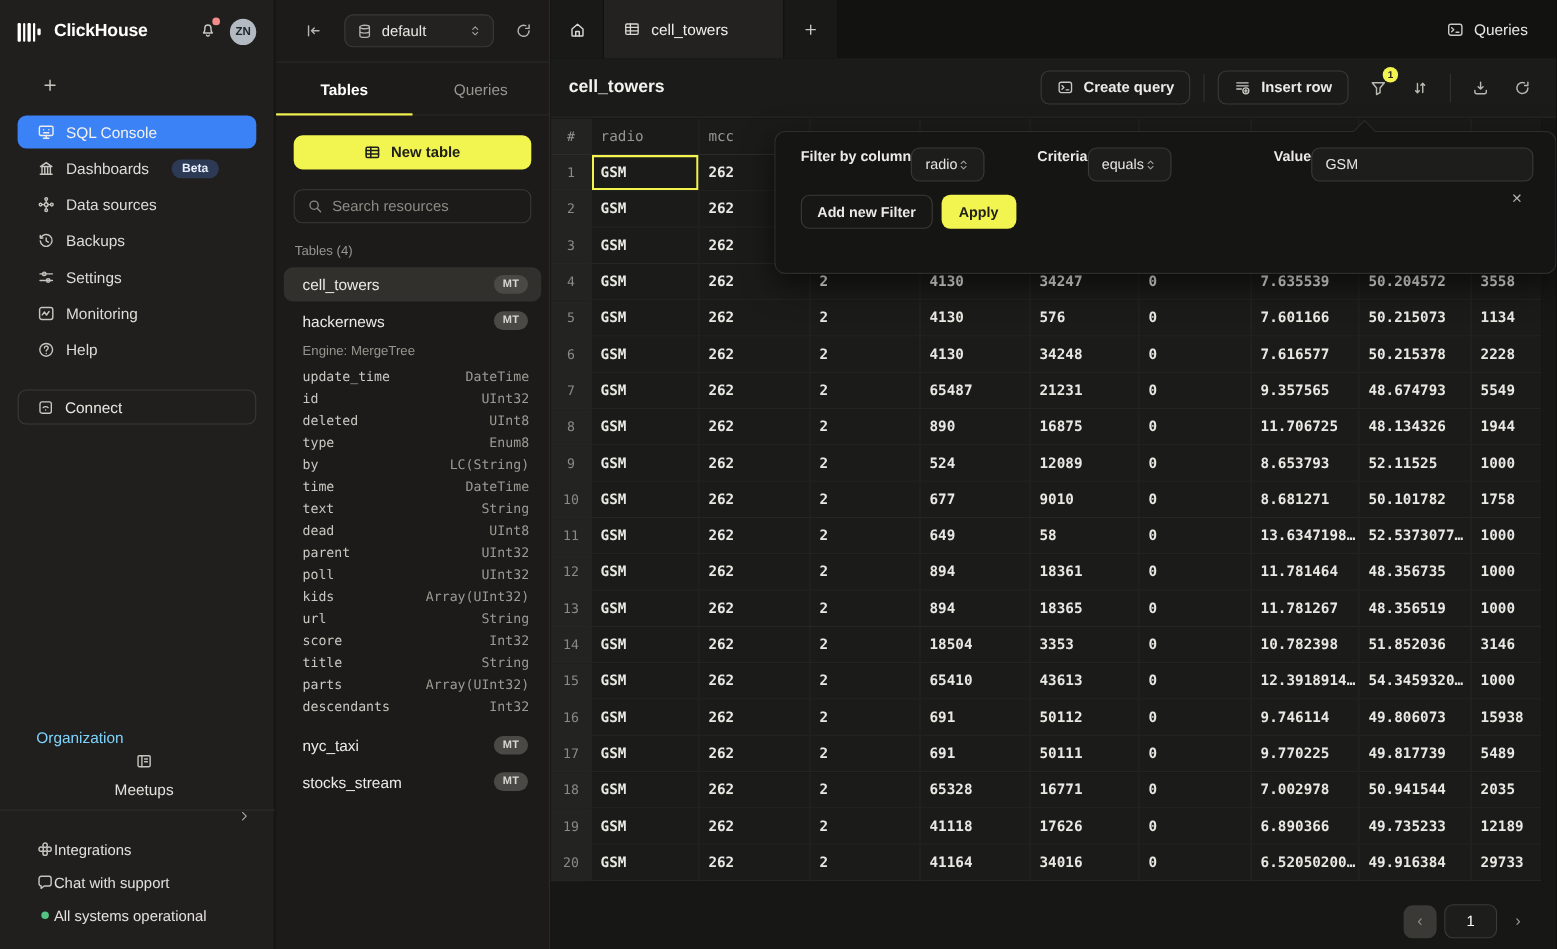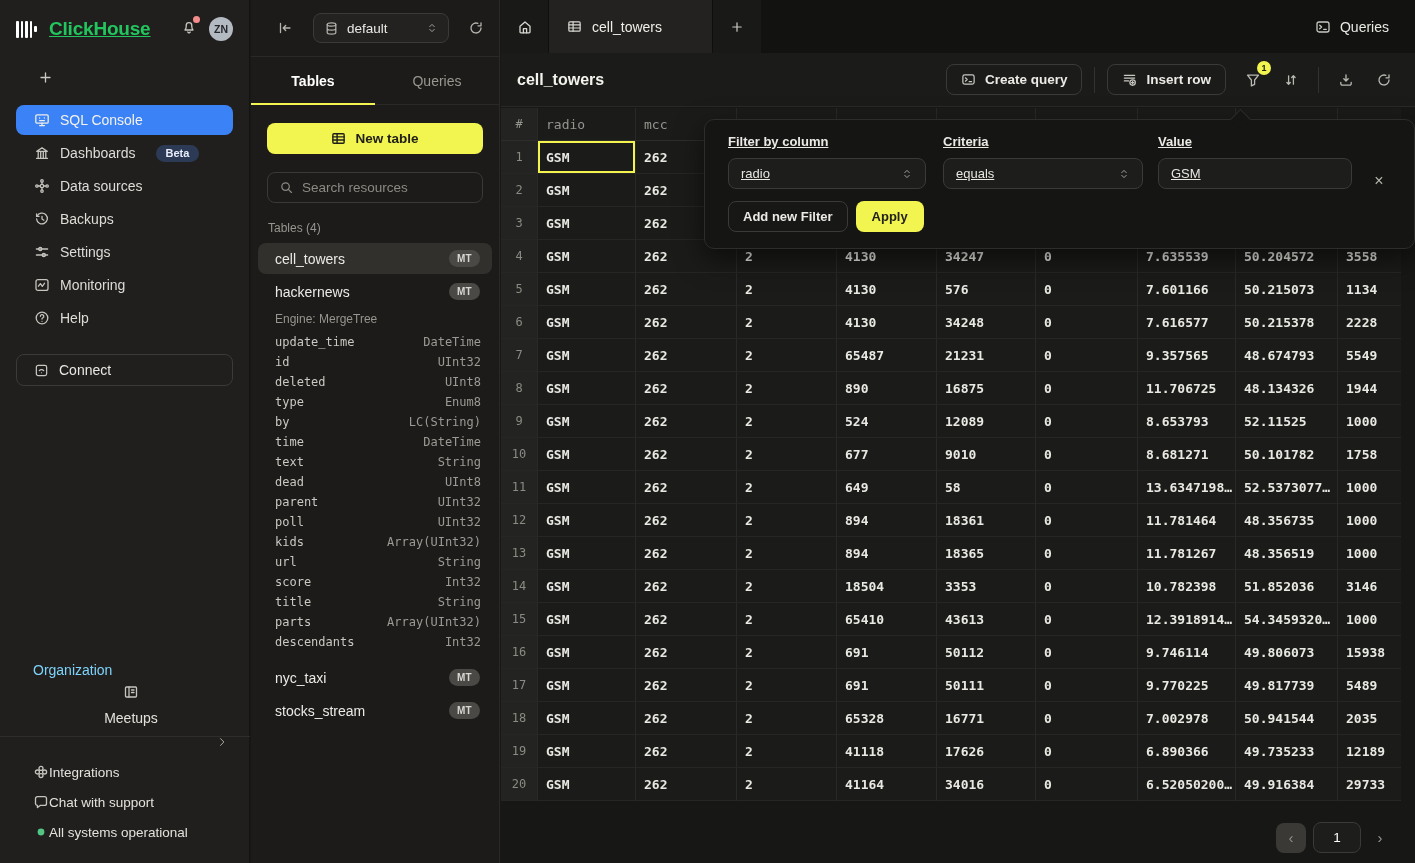--- a/index.html
+++ b/index.html
@@ -13,21 +13,21 @@
   .icn.sm svg{ width:12px; height:12px; }
   .icn.md svg{ width:15px; height:15px; }
 
   
   .sidebar { position:absolute; left:0; top:0; width:250px; height:863px;
              background:#201f1d; border-right:1px solid #131312; }
   .sb-head { height:58px; display:flex; align-items:center; padding:0 16px; }
   .logo { width:24px; height:22px; display:flex; align-items:center; gap:2px; margin-right:9px; }
   .logo i { width:2.6px; height:17px; background:#fff; border-radius:1px; }
   .logo i.dot { height:6px; }
-  .brand { font-size:19px; font-weight:700; color:#22c55e; letter-spacing:-.2px;text-decoration:underline; }
+  .brand { font-size:16px; font-weight:700; color:#ffffff; letter-spacing:-.2px; }
   .sb-head .sp { flex:1; }
   .bell { position:relative; color:#c9c8c2; margin-right:12px; cursor:pointer; }
   .bell .dot { position:absolute; top:-3px; right:-3px; width:7px; height:7px;
                border-radius:50%; background:#f58c8c; }
   .avatar { width:24px; height:24px; border-radius:50%; background:#b4bac1; color:#23272c;
             font-size:10.5px; font-weight:700; display:flex; align-items:center; justify-content:center; }
   .sb-ws { display:flex; align-items:center; margin:8px 16px 0; }
   .ws-select { flex:1; max-width:184px; height:30px; border:1px solid #3b3a38; border-radius:8px;
                background:#262523; display:flex; align-items:center; padding:0 11px;
                font-size:13.5px; color:#e9e8e3; cursor:pointer; }
@@ -155,21 +155,21 @@
              align-items:center; justify-content:center; cursor:pointer; }
 
   
   .popup { position:absolute; left:203px; top:119px; width:711px; height:130px;
            background:#151513; border:1px solid #2d2d2b; border-radius:10px;
            box-shadow:0 10px 28px rgba(0,0,0,.55); z-index:5; padding:14px 0 0 23px; }
   .popup .caret { position:absolute; left:528px; top:-8px; width:15px; height:15px;
            background:#151513; border-left:1px solid #2d2d2b; border-top:1px solid #2d2d2b;
            transform:rotate(45deg); }
   .fp-grid { display:flex; gap:0; }
-  .fp-col { display:flex; flex-direction:column;text-decoration:underline; }
+  .fp-col { display:flex; flex-direction:row; }
   .fp-label { font-size:13px; font-weight:600; color:#eceae6; margin-bottom:9px; }
   .fp-select { height:31px; border:1px solid #3b3a38; border-radius:8px; background:#1d1d1b;
                display:flex; align-items:center; padding:0 12px; font-size:13px; color:#e8e6e2;
                cursor:pointer; }
   .fp-select .icn { margin-left:auto; color:#a4a39d; }
   .fp-input { height:31px; border:1px solid #3b3a38; border-radius:8px; background:#1d1d1b;
               padding:0 12px; font-size:13px; color:#e8e6e2; font-family:inherit; outline:none; }
   .w198{width:198px; margin-right:17px;} .w200{width:200px; margin-right:15px;} .w194{width:194px;}
   .fp-close { position:absolute; left:663px; top:50px; width:22px; height:22px; color:#b5b5af;
               font-size:16px; display:flex; align-items:center; justify-content:center; cursor:pointer; }

